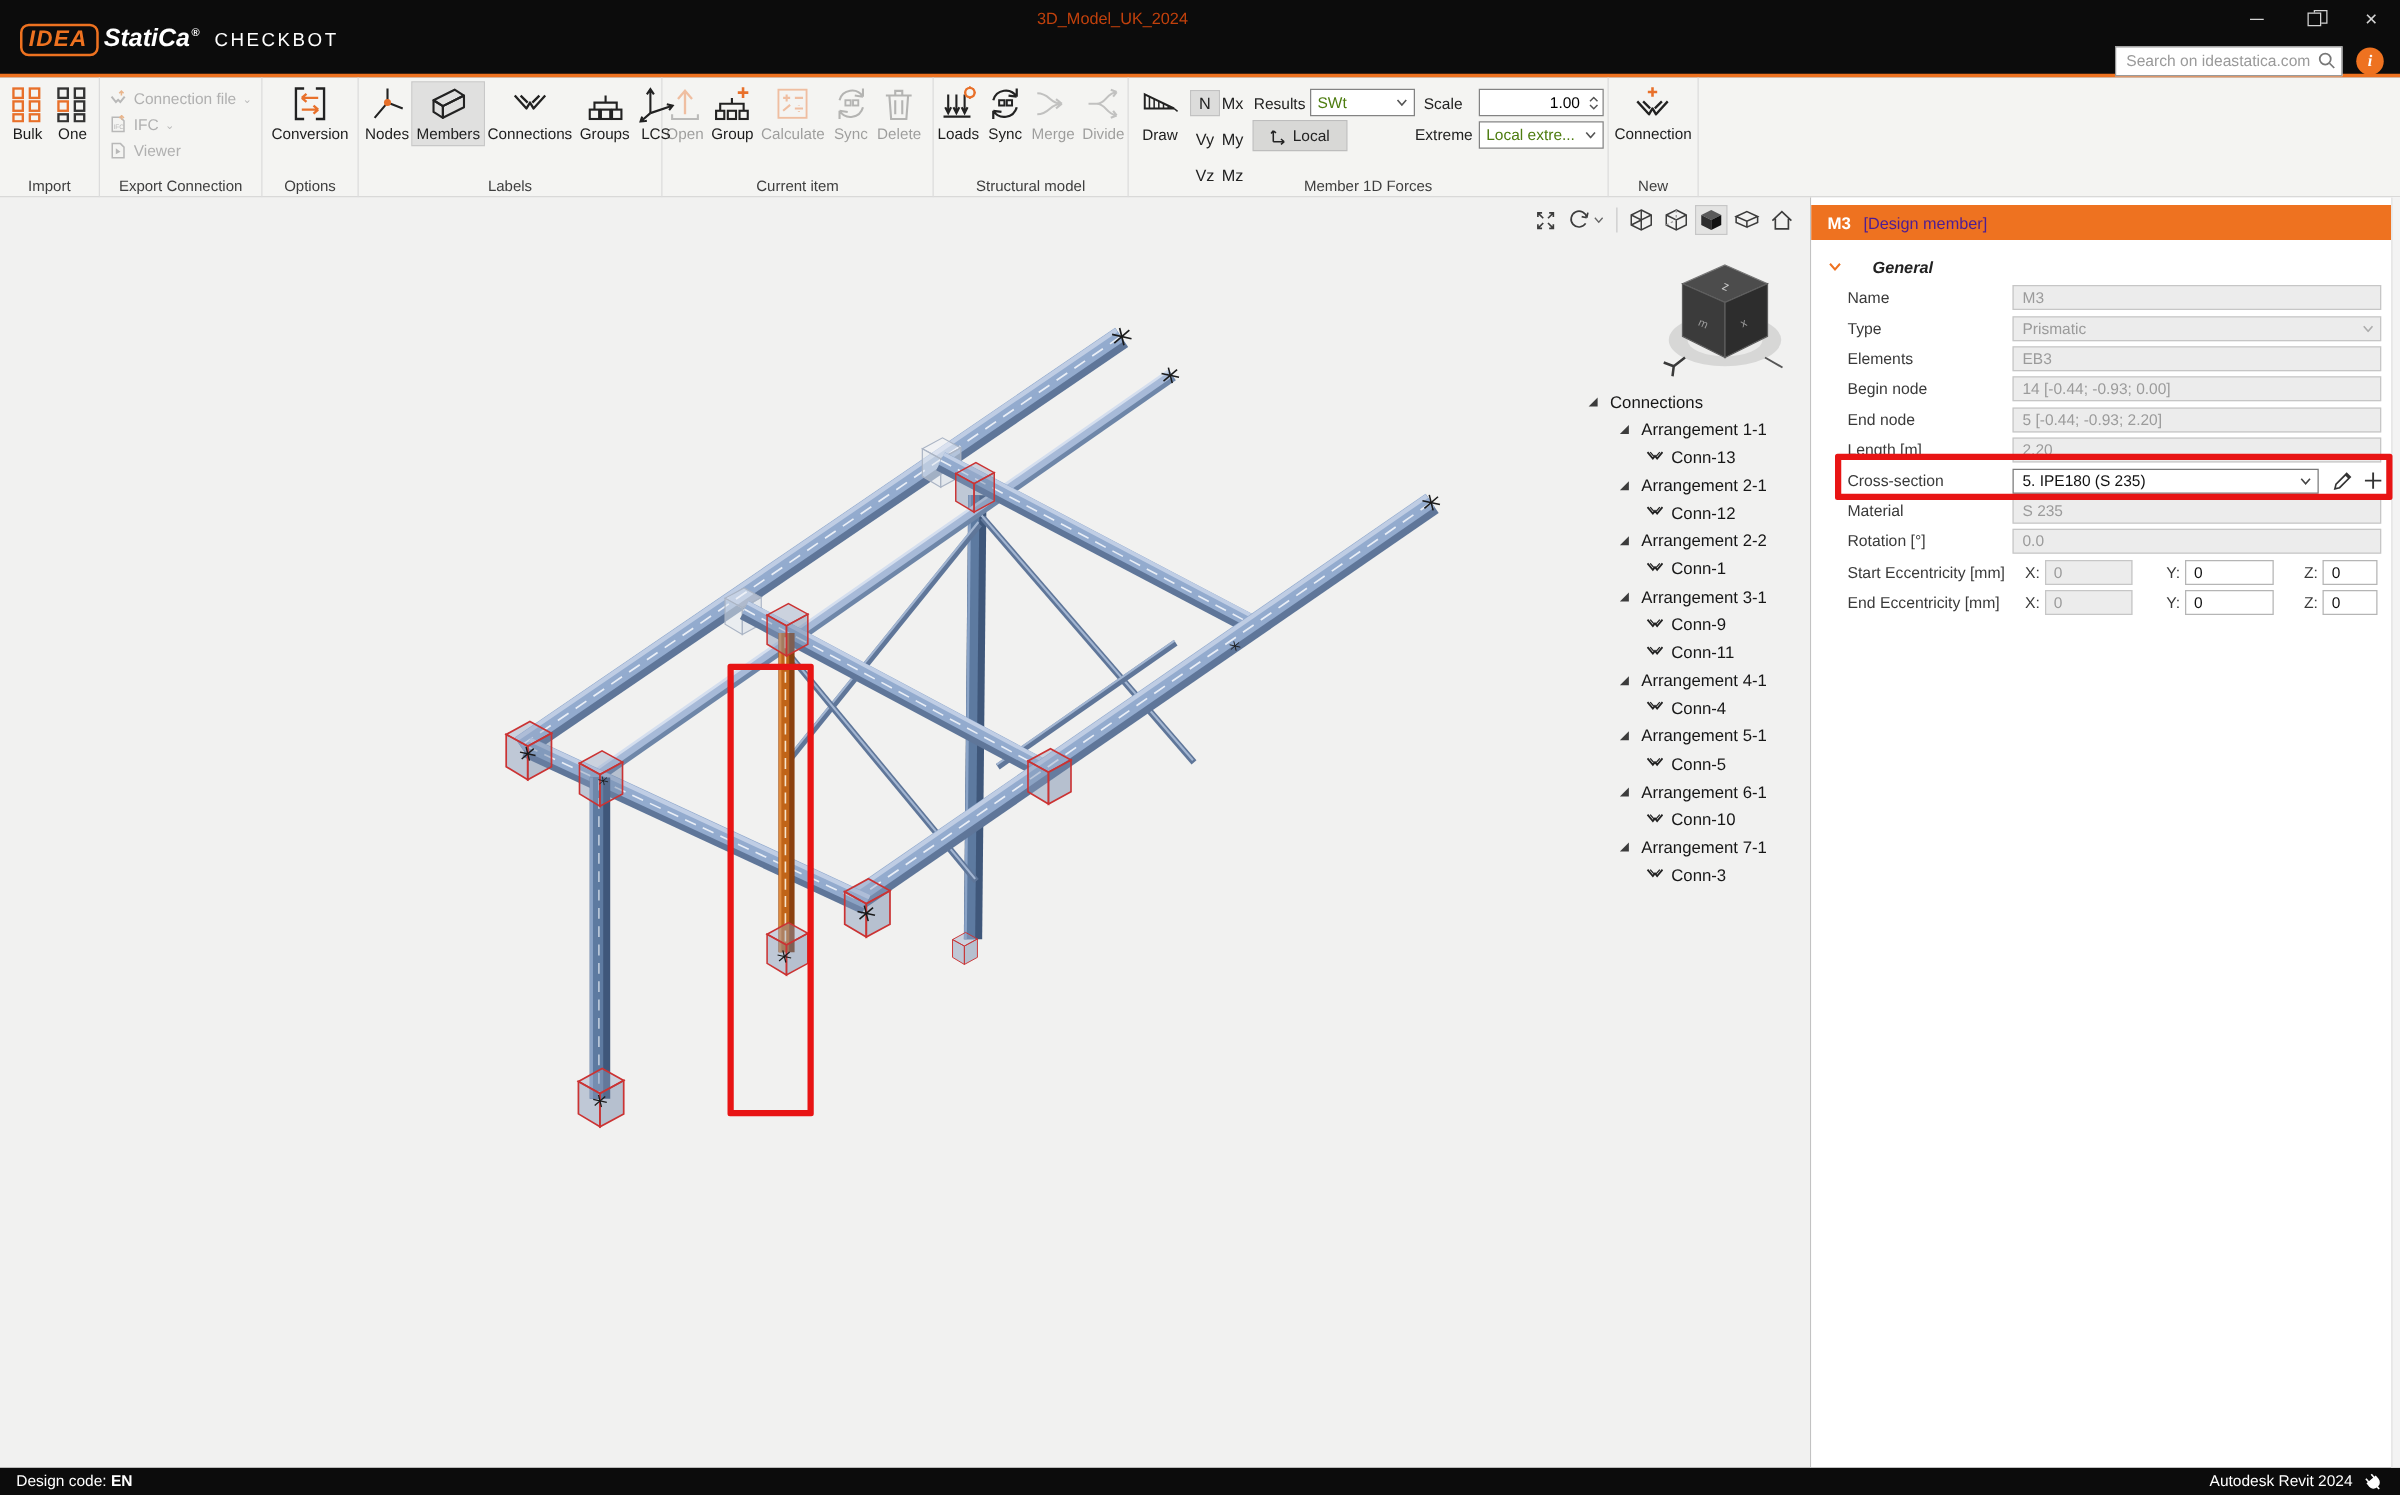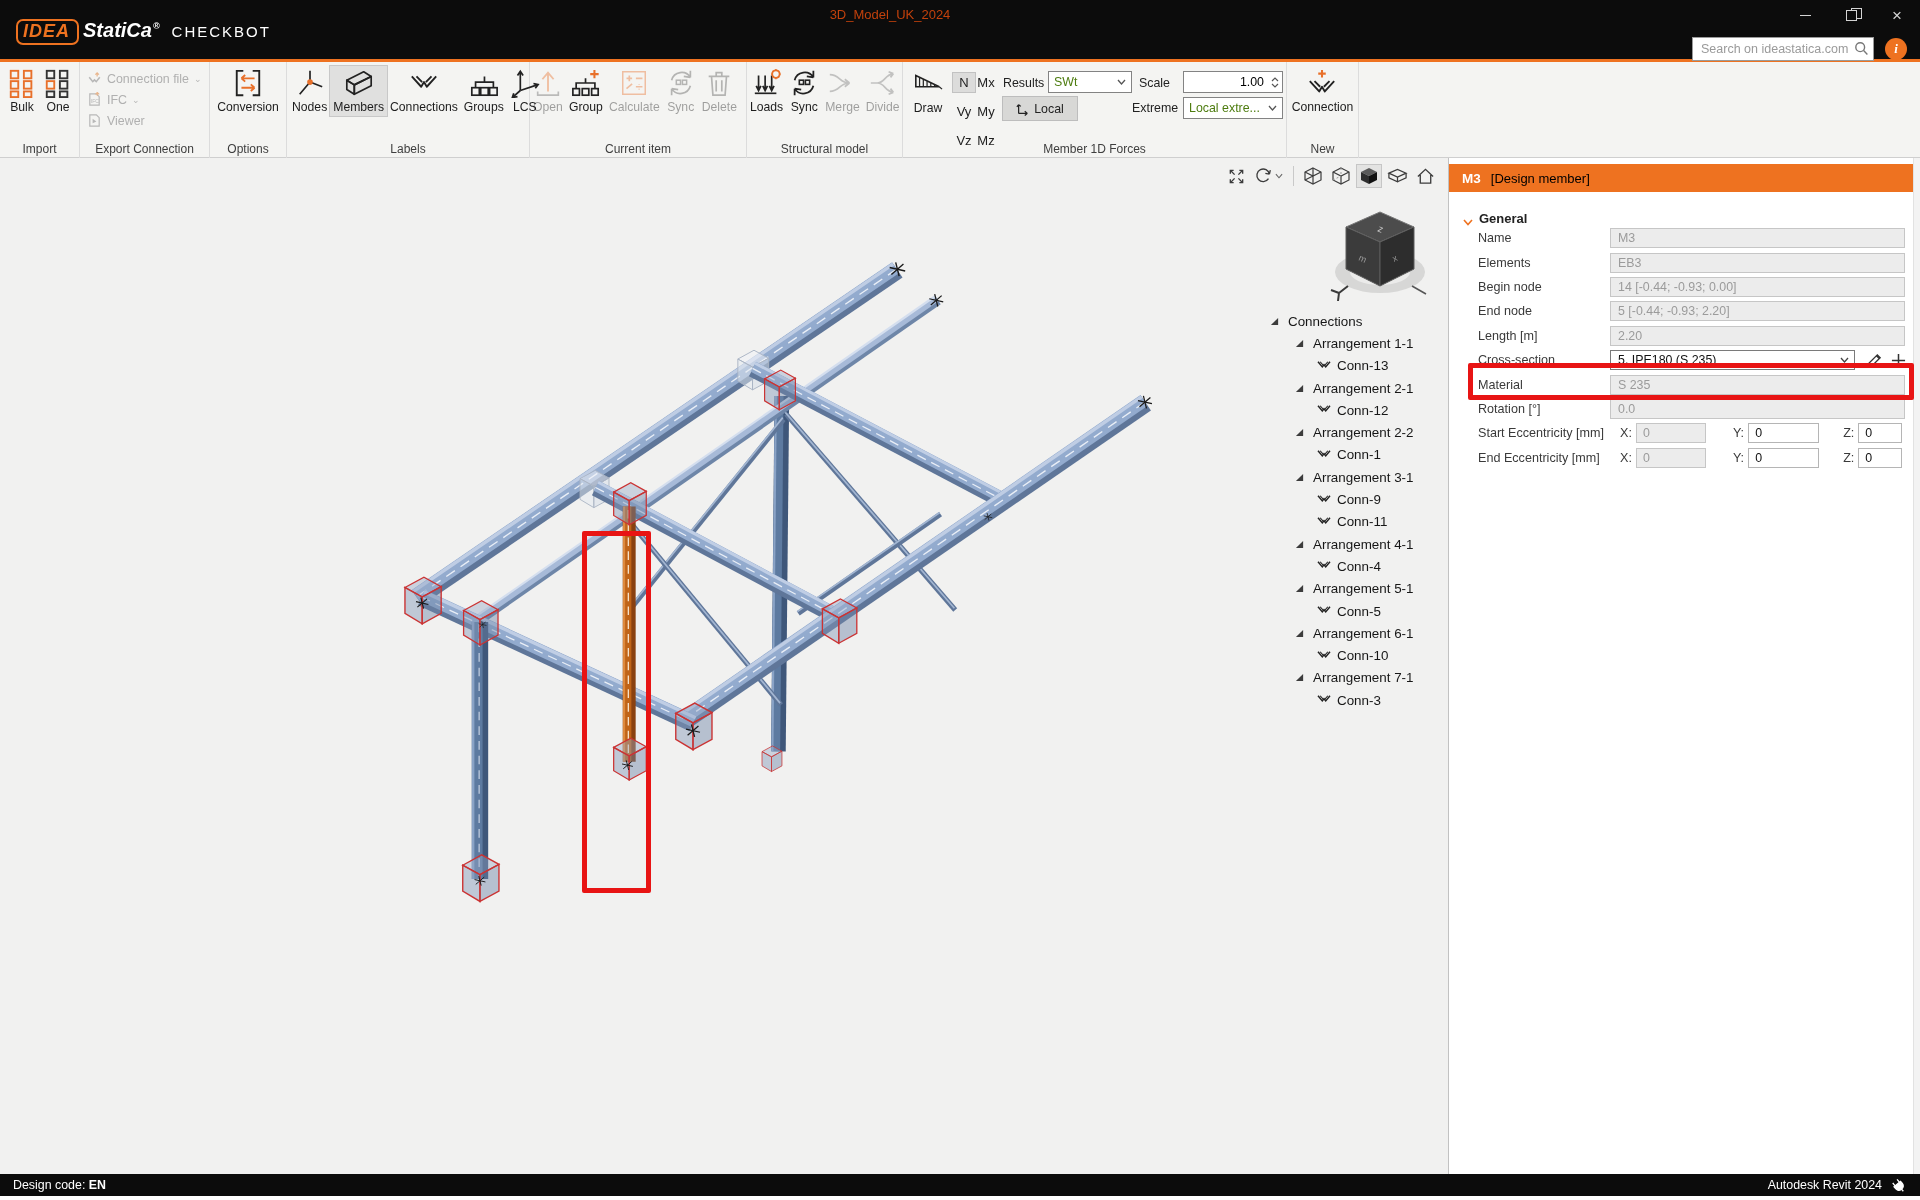--- a/index.html
+++ b/index.html
@@ -79,24 +79,24 @@
   .t-conn { padding-left:55px; }
   .t-conn svg { margin-right:6px; }
 
   .annot { position:absolute; border:5px solid #e81414; border-radius:2px; pointer-events:none; z-index:50; }
 
   
   .panel { position:relative; flex:1; background:#fff; }
   .pheader { position:absolute; left:0; top:6px; right:7px; height:28px; background:#ee7220;
     display:flex; align-items:center; padding-left:13px; }
   .pheader .pname { color:#fff; font-weight:bold; font-size:13.5px; margin-right:10px; }
-  .pheader .ptype { color:#000000; font-size:13px;text-align:center; }
+  .pheader .ptype { color:#4c1d95; font-size:13px;text-align:center; }
   .pbody { position:absolute; left:0; top:42px; right:7px; }
-  .psection { display:flex; align-items:flex-end; height:26px; padding-left:14px; gap:6px;
-    font-weight:bold; font-size:13px; color:#222; }
+  .psection { display:flex; align-items:center; height:26px; padding-left:14px; gap:25px;
+    font-weight:bold; font-size:13px; color:#222;font-style:italic; }
   .prow { display:flex; align-items:center; height:24.4px; padding-left:29px; }
   .prow .plabel { width:132px; font-size:12.6px; color:#3a3a3a; flex:none; }
   .pinput { height:20px; border:1px solid #c6c6c6; background:#ececec; color:#9b9b9b;
     font-size:12.4px; display:flex; align-items:center; padding:0 7px; }
   .pinput.wide { width:295px; }
   .pcombo { height:20px; display:flex; align-items:center; padding:0 5px 0 7px; font-size:12.4px; }
   .pcombo.disabled { width:295px; border:1px solid #c6c6c6; background:#ececec; color:#9b9b9b; }
   .pcombo.enabled { width:245px; border:1px solid #7a7a7a; background:#fff; color:#111; }
   .pcombo span { flex:1; }
   .ecc-lbl { font-size:12.6px; color:#3a3a3a; margin-right:4px; }
@@ -744,20 +744,29 @@
         <span>General</span>
       </div>
 
       <div class="prow">
         <span class="plabel">Name</span>
         <div class="pinput wide">
             <span>M3</span>
           </div>
       </div>
       <div class="prow">
+        <span class="plabel">Type</span>
+        <div class="pcombo disabled">
+          <span>Prismatic</span>
+          <svg width="9" height="6" viewBox="0 0 9 6">
+              <polyline points="1,1 4.5,5 8,1" fill="none" stroke="#adadad" stroke-width="1.3"></polyline>
+            </svg>
+        </div>
+      </div>
+      <div class="prow">
         <span class="plabel">Elements</span>
         <div class="pinput wide">
             <span>EB3</span>
           </div>
       </div>
       <div class="prow">
         <span class="plabel">Begin node</span>
         <div class="pinput wide">
             <span>14 [-0.44; -0.93; 0.00]</span>
           </div>

